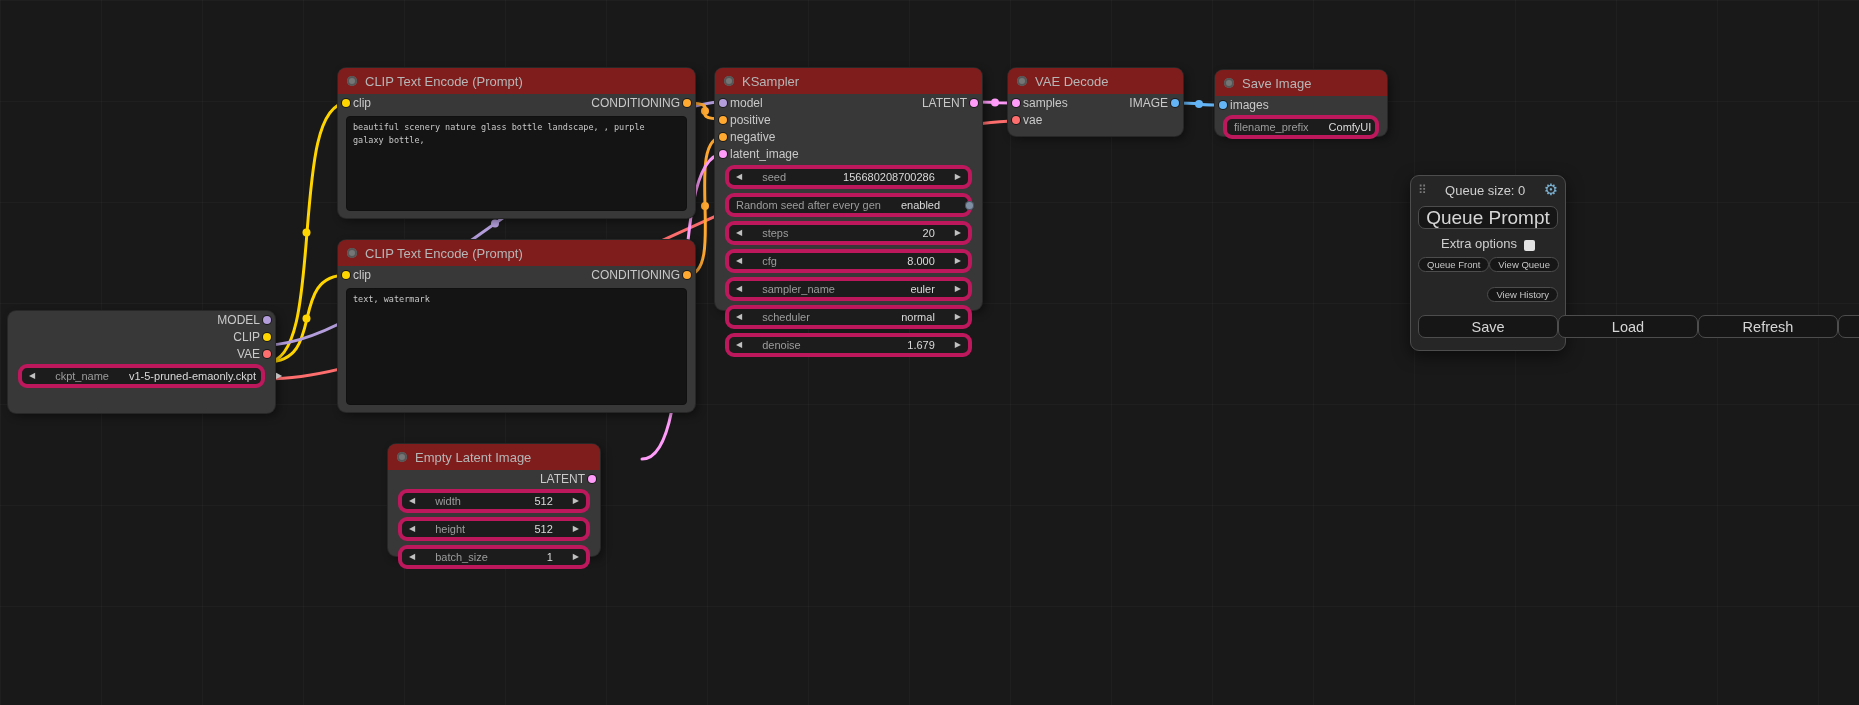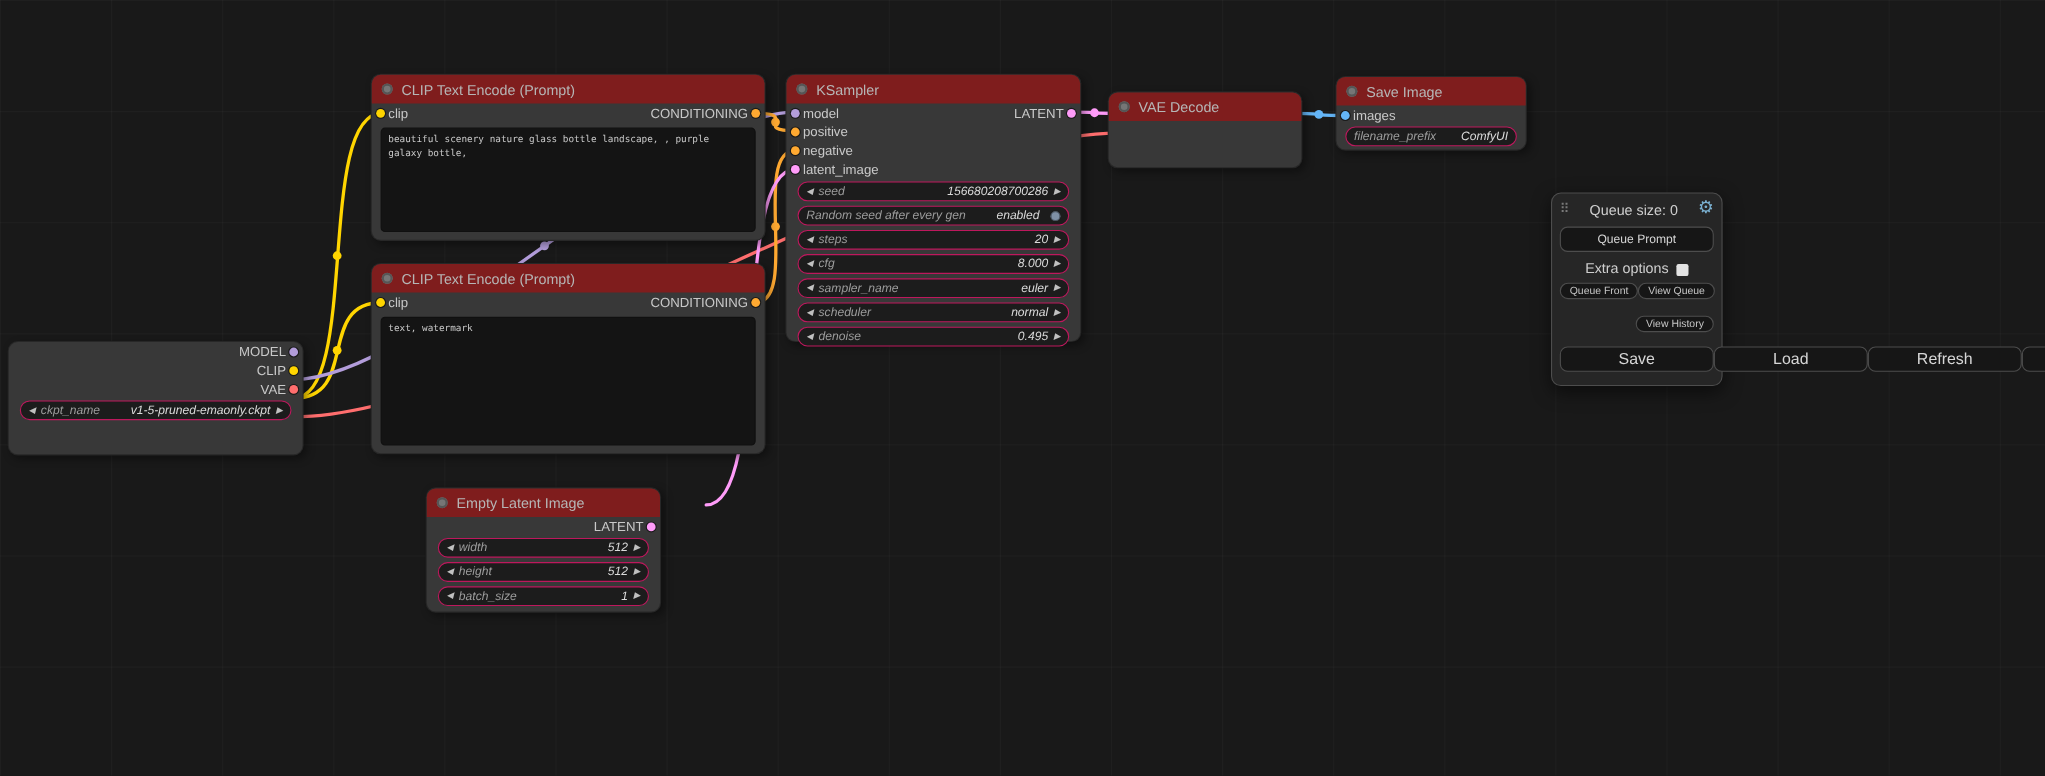--- a/index.html
+++ b/index.html
@@ -28,24 +28,24 @@
     color:#b6b6b6;font-size:13px;white-space:nowrap;
   }
   .ndot{width:10px;height:10px;border-radius:50%;background:#767676;box-shadow:inset 0 0 0 2px #565656;flex:none;}
   .nbody{flex:1;display:flex;flex-direction:column;padding-bottom:7px;min-height:0;}
   .srow{position:relative;height:17px;flex:none;display:flex;align-items:center;padding:0 15px;font-size:12px;color:#c9c9c9;white-space:nowrap;}
   .sdot{position:absolute;width:8px;height:8px;border-radius:50%;top:50%;transform:translateY(-50%);box-shadow:0 0 0 1px rgba(0,0,0,.55);}
   .sdot.in{left:4px;}
   .sdot.out{right:4px;}
   .slabel.right{margin-left:auto;}
   .widget{
-    display:flex;align-items:center;gap:5px;flex:none;
+    display:flex;align-items:center;gap:20px;flex:none;
     margin:0 10px 4px;height:16px;border-radius:9px;
-    background:#1c1c1c;border:1px solid #be185d;
-    padding:0 7px;font-size:11px;white-space:nowrap;font-style:italic;
+    background:#1c1c1c;border:4px solid #be185d;
+    padding:0 7px;font-size:11px;white-space:nowrap;
   }
   .warr{color:#c0c0c0;font-size:8px;line-height:1;flex:none;cursor:pointer;}
   .wlabel{color:#9c9c9c;}
   .wvalue{margin-left:auto;color:#dadada;}
   .toggle-dot{width:9px;height:9px;border-radius:50%;background:#7f90a5;margin-left:5px;flex:none;box-shadow:inset 0 0 0 1px rgba(0,0,0,.4);}
   textarea.prompt{
     margin:5px 8px 0;flex:1;min-height:0;
     background:#141414;border:1px solid #101010;border-radius:4px;
     color:#c9c9c9;font-family:"DejaVu Sans Mono",monospace;font-size:8.5px;line-height:1.55;
     padding:4px 6px;resize:none;outline:none;overflow:hidden;
@@ -61,21 +61,21 @@
   .menu-header{width:100%;display:flex;align-items:center;height:20px;margin-bottom:2px;}
   .drag-handle{color:#7a7a7a;font-size:12px;cursor:grab;}
   .queue-size{flex:1;text-align:center;font-size:13px;color:#cfcfcf;}
   .gear{color:#7ab0d0;font-size:16px;line-height:1;cursor:pointer;}
   .btn{
     width:100%;height:23px;box-sizing:border-box;flex:none;
     background:#161616;border:1px solid #4d4d4d;border-radius:7px;
     color:#d6d6d6;font-size:14.5px;display:flex;align-items:center;justify-content:center;
     margin-top:4px;cursor:pointer;font-family:"Liberation Sans",sans-serif;
   }
-  .btn.primary{font-size:11px;}
+  .btn.primary{font-size:19px;}
   .btn.small{height:15px;font-size:9.5px;border-radius:8px;width:auto;padding:0 8px;margin-top:0;color:#c6c6c6;}
   .extra-row{display:flex;align-items:flex-end;gap:7px;margin-top:7px;font-size:13px;color:#cfcfcf;}
   .checkbox{width:11px;height:11px;background:#e3e3e3;border-radius:2px;cursor:pointer;}
   .small-row{display:flex;margin-top:6px;width:100%;justify-content:space-between;}
   .history-row{display:flex;margin-top:15px;width:100%;justify-content:flex-end;}
   .big-group{width:100%;margin-top:9px;display:flex;flex-direction:row;}
 </style>
 </head>
 <body>
 
@@ -243,30 +243,42 @@
       </div>
       <div class="widget">
         <span class="warr">◀</span>
         <span class="wlabel">scheduler</span>
         <span class="wvalue">normal</span>
         <span class="warr">▶</span>
       </div>
       <div class="widget">
         <span class="warr">◀</span>
         <span class="wlabel">denoise</span>
-        <span class="wvalue">0.495</span>
-        <span class="warr">▶</span>
-      </div>
-    </div>
-  </div>
-
-  <div class="node" style="left:1008px;top:84px;width:175px;height:68px;">
+        <span class="wvalue">1.679</span>
+        <span class="warr">▶</span>
+      </div>
+    </div>
+  </div>
+
+  <div class="node" style="left:1008px;top:68px;width:175px;height:68px;">
     <div class="ntitle">
       <span class="ndot"></span>
       <span>VAE Decode</span>
+    </div>
+    <div class="nbody">
+      <div class="srow">
+        <span class="sdot in" style="background:#FF9CF9"></span>
+        <span class="slabel">samples</span>
+        <span class="slabel right">IMAGE</span>
+        <span class="sdot out" style="background:#64B5F6"></span>
+      </div>
+      <div class="srow">
+        <span class="sdot in" style="background:#FF6E6E"></span>
+        <span class="slabel">vae</span>
+      </div>
     </div>
   </div>
 
   <div class="node" style="left:1215px;top:70px;width:172px;height:66px;">
     <div class="ntitle">
       <span class="ndot"></span>
       <span>Save Image</span>
     </div>
     <div class="nbody">
       <div class="srow">

